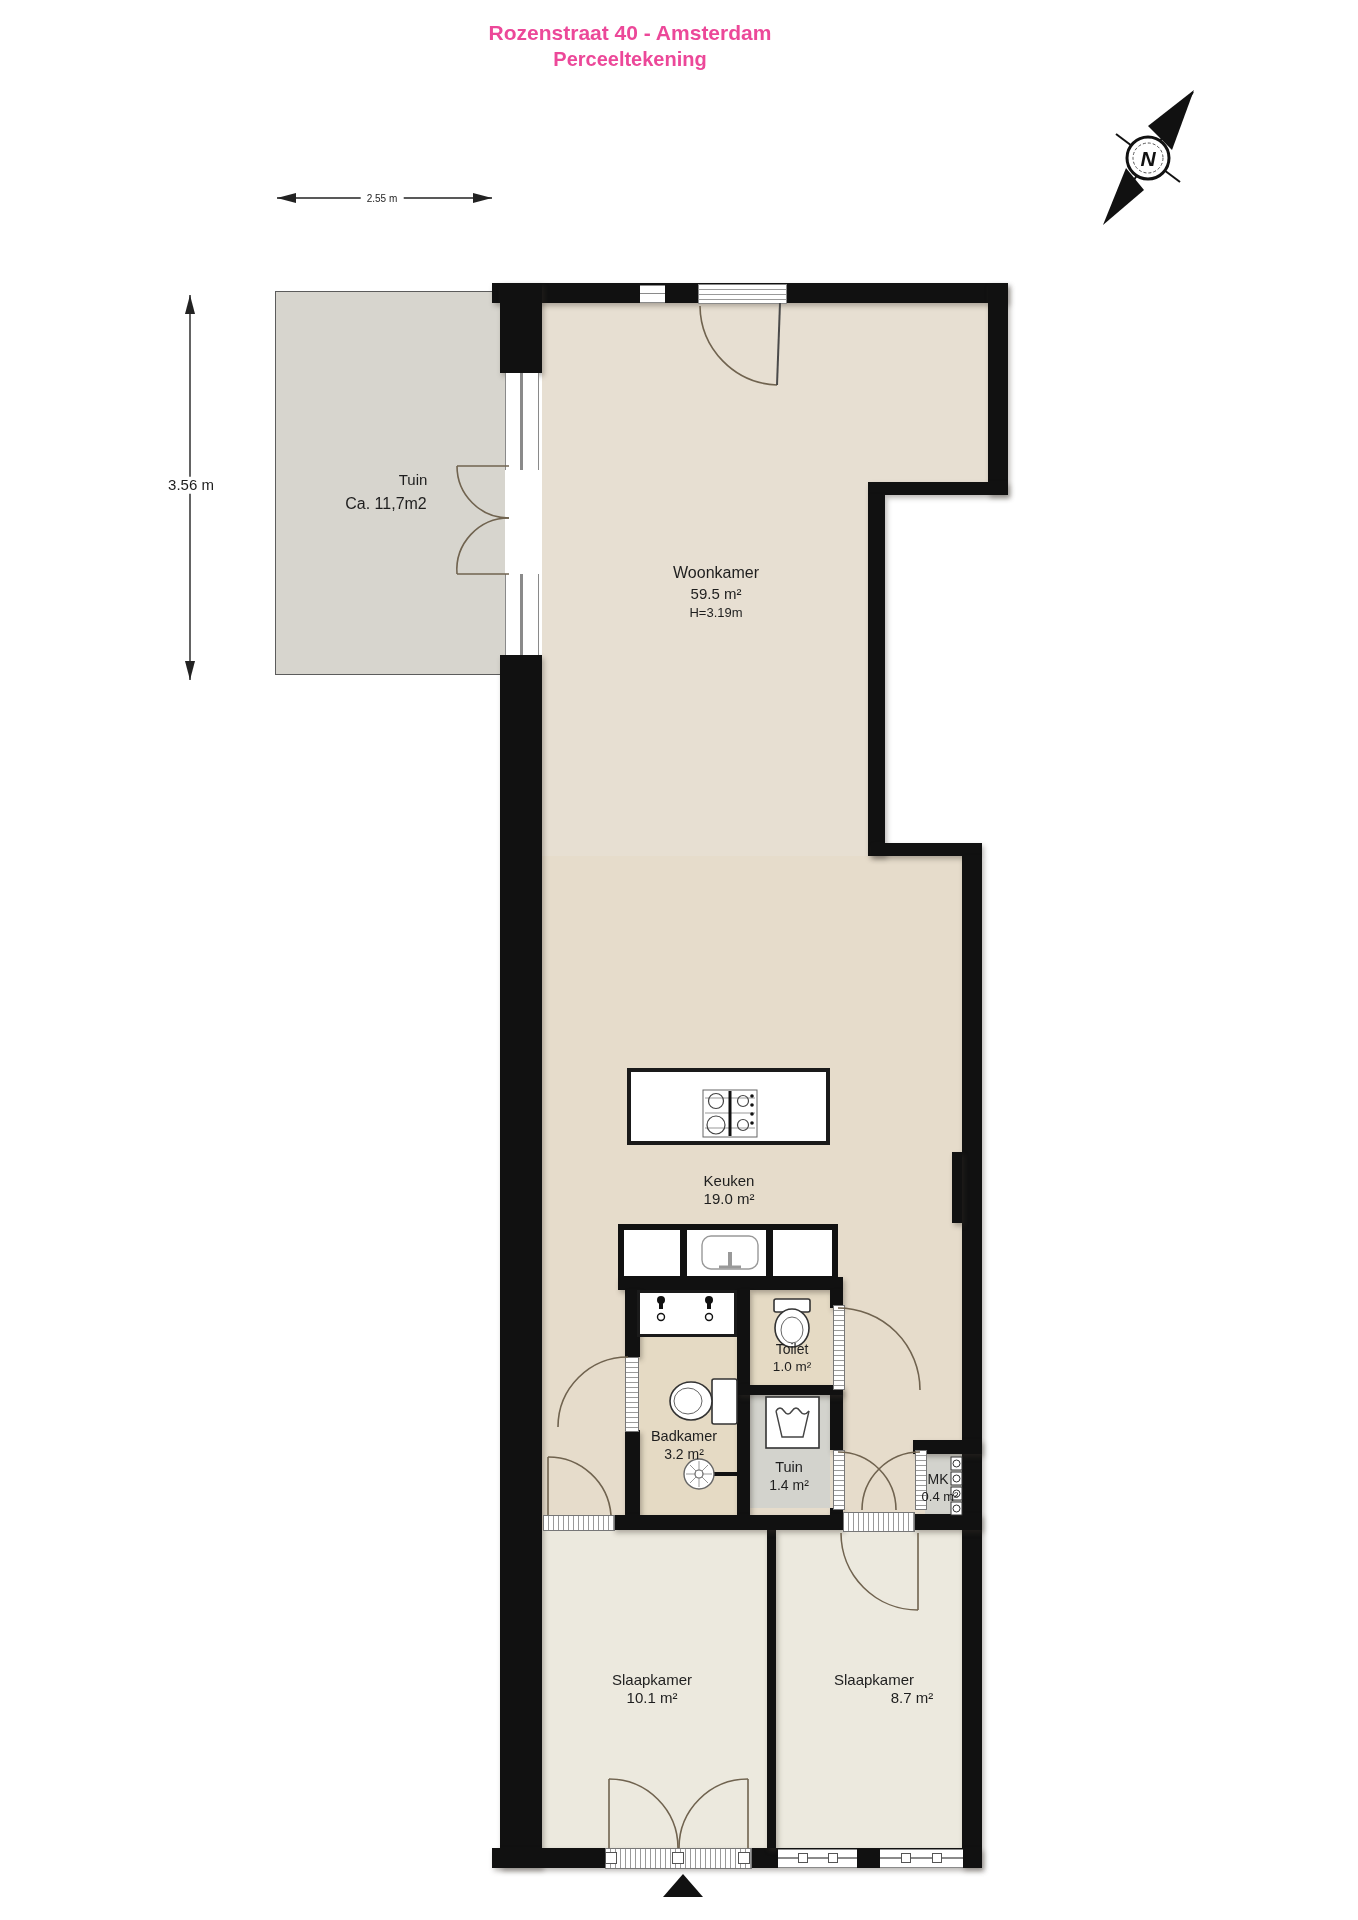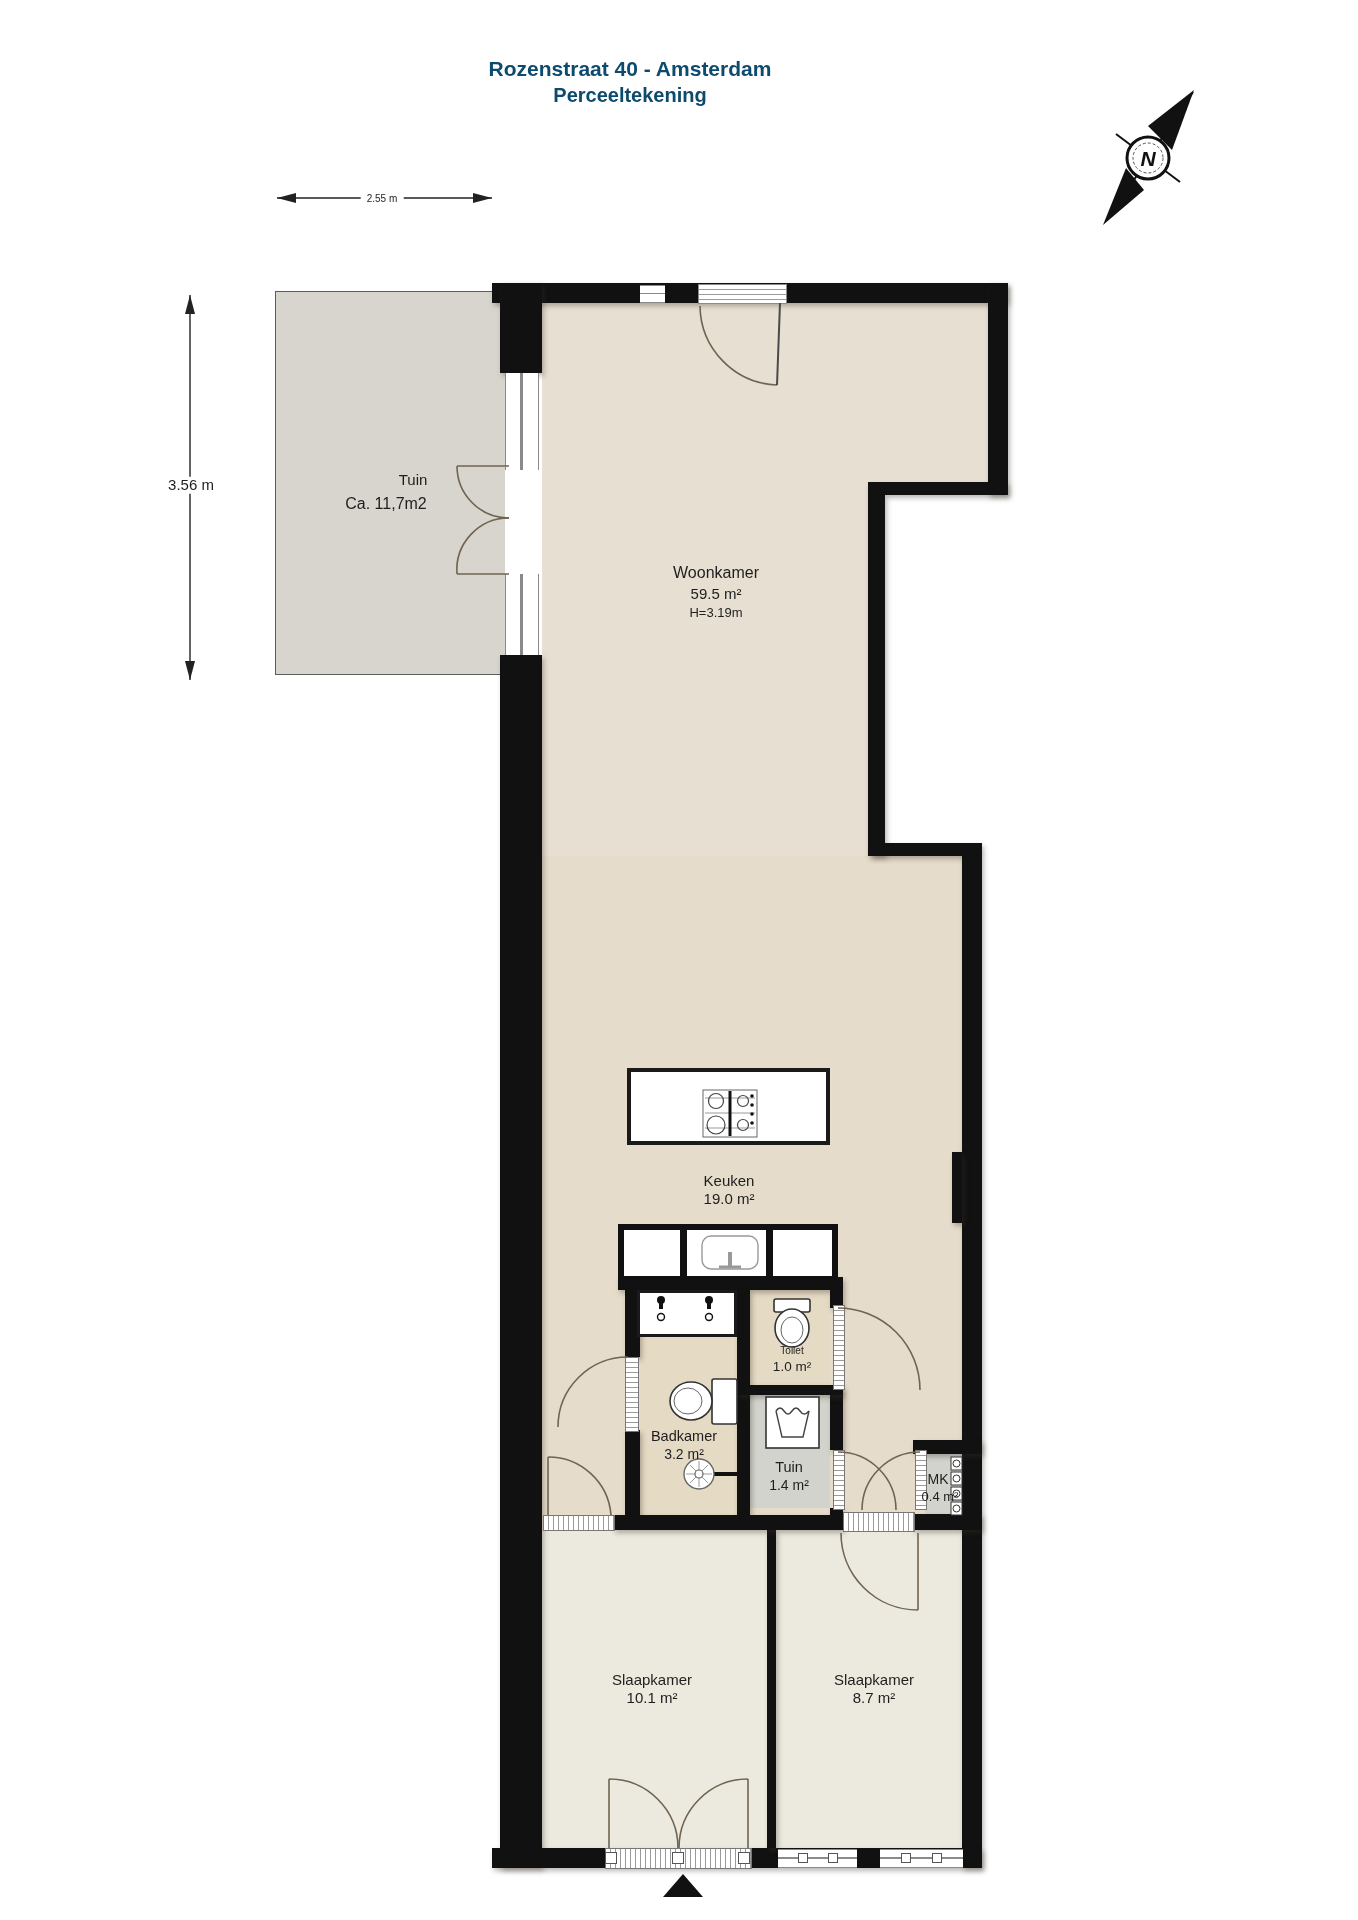--- a/index.html
+++ b/index.html
@@ -14,21 +14,21 @@
          background:linear-gradient(to bottom,#fff 44%,#8a8a8a 44%,#8a8a8a 52%,#fff 52%);}
   .leaf-v{position:absolute;z-index:3;border:1px solid #777;
           background:repeating-linear-gradient(to bottom,#fff 0 4px,#9a9a9a 4px 5px);}
   .leaf-h{position:absolute;z-index:3;border:1px solid #777;
           background:repeating-linear-gradient(to right,#fff 0 4px,#9a9a9a 4px 5px);}
   .sq{position:absolute;z-index:4;background:#fff;border:1px solid #555;}
   svg.overlay{position:absolute;left:0;top:0;z-index:5;}
   .lbl{position:absolute;z-index:6;transform:translate(-50%,-50%);color:#1e1e1e;
        white-space:nowrap;text-align:center;line-height:1.1;}
   .dim{background:#ffffff;padding:0 6px;}
-  .title{font-weight:bold;color:#0c4a6e;margin-top:36px;}
+  .title{font-weight:bold;color:#ec4899;}
 </style>
 </head>
 <body>
 
 <div id="stage">
 
   <div class="floor" style="left:275px;top:291px;width:234px;height:382px;background:#d7d5ce;border:1px solid #5c5c5c;"></div>
   <div class="floor" style="left:542px;top:303px;width:446px;height:192px;background:#e7dfd2;"></div>
   <div class="floor" style="left:542px;top:495px;width:329px;height:361px;background:#e7dfd2;"></div>
   <div class="floor" style="left:542px;top:856px;width:421px;height:674px;background:#e6dccb;"></div>
@@ -232,31 +232,31 @@
   <div class="lbl" style="left:386px;top:480px;font-size:15px;margin-left:27px;">Tuin</div>
   <div class="lbl" style="left:386px;top:504px;font-size:16px;">Ca. 11,7m2</div>
 
   <div class="lbl" style="left:716px;top:573px;font-size:16px;">Woonkamer</div>
   <div class="lbl" style="left:716px;top:594px;font-size:15px;">59.5 m²</div>
   <div class="lbl" style="left:716px;top:613px;font-size:13px;">H=3.19m</div>
 
   <div class="lbl" style="left:729px;top:1181px;font-size:15px;">Keuken</div>
   <div class="lbl" style="left:729px;top:1199px;font-size:15px;">19.0 m²</div>
 
-  <div class="lbl" style="left:792px;top:1350px;font-size:10px;">Toilet</div>
+  <div class="lbl" style="left:792px;top:1350px;font-size:14px;">Toilet</div>
   <div class="lbl" style="left:792px;top:1367px;font-size:13.5px;">1.0 m²</div>
 
   <div class="lbl" style="left:684px;top:1437px;font-size:14.5px;">Badkamer</div>
   <div class="lbl" style="left:684px;top:1455px;font-size:14px;">3.2 m²</div>
 
   <div class="lbl" style="left:789px;top:1468px;font-size:14.5px;">Tuin</div>
   <div class="lbl" style="left:789px;top:1486px;font-size:14px;">1.4 m²</div>
 
   <div class="lbl" style="left:938px;top:1480px;font-size:14px;">MK</div>
   <div class="lbl" style="left:940px;top:1497px;font-size:13px;">0.4 m²</div>
 
   <div class="lbl" style="left:652px;top:1680px;font-size:15px;">Slaapkamer</div>
   <div class="lbl" style="left:652px;top:1698px;font-size:15px;">10.1 m²</div>
 
   <div class="lbl" style="left:874px;top:1680px;font-size:15px;">Slaapkamer</div>
-  <div class="lbl" style="left:874px;top:1698px;font-size:15px;">8.7 m²</div>
+  <div class="lbl" style="left:912px;top:1698px;font-size:15px;">8.7 m²</div>
 
 </div>
 
 </body></html>

